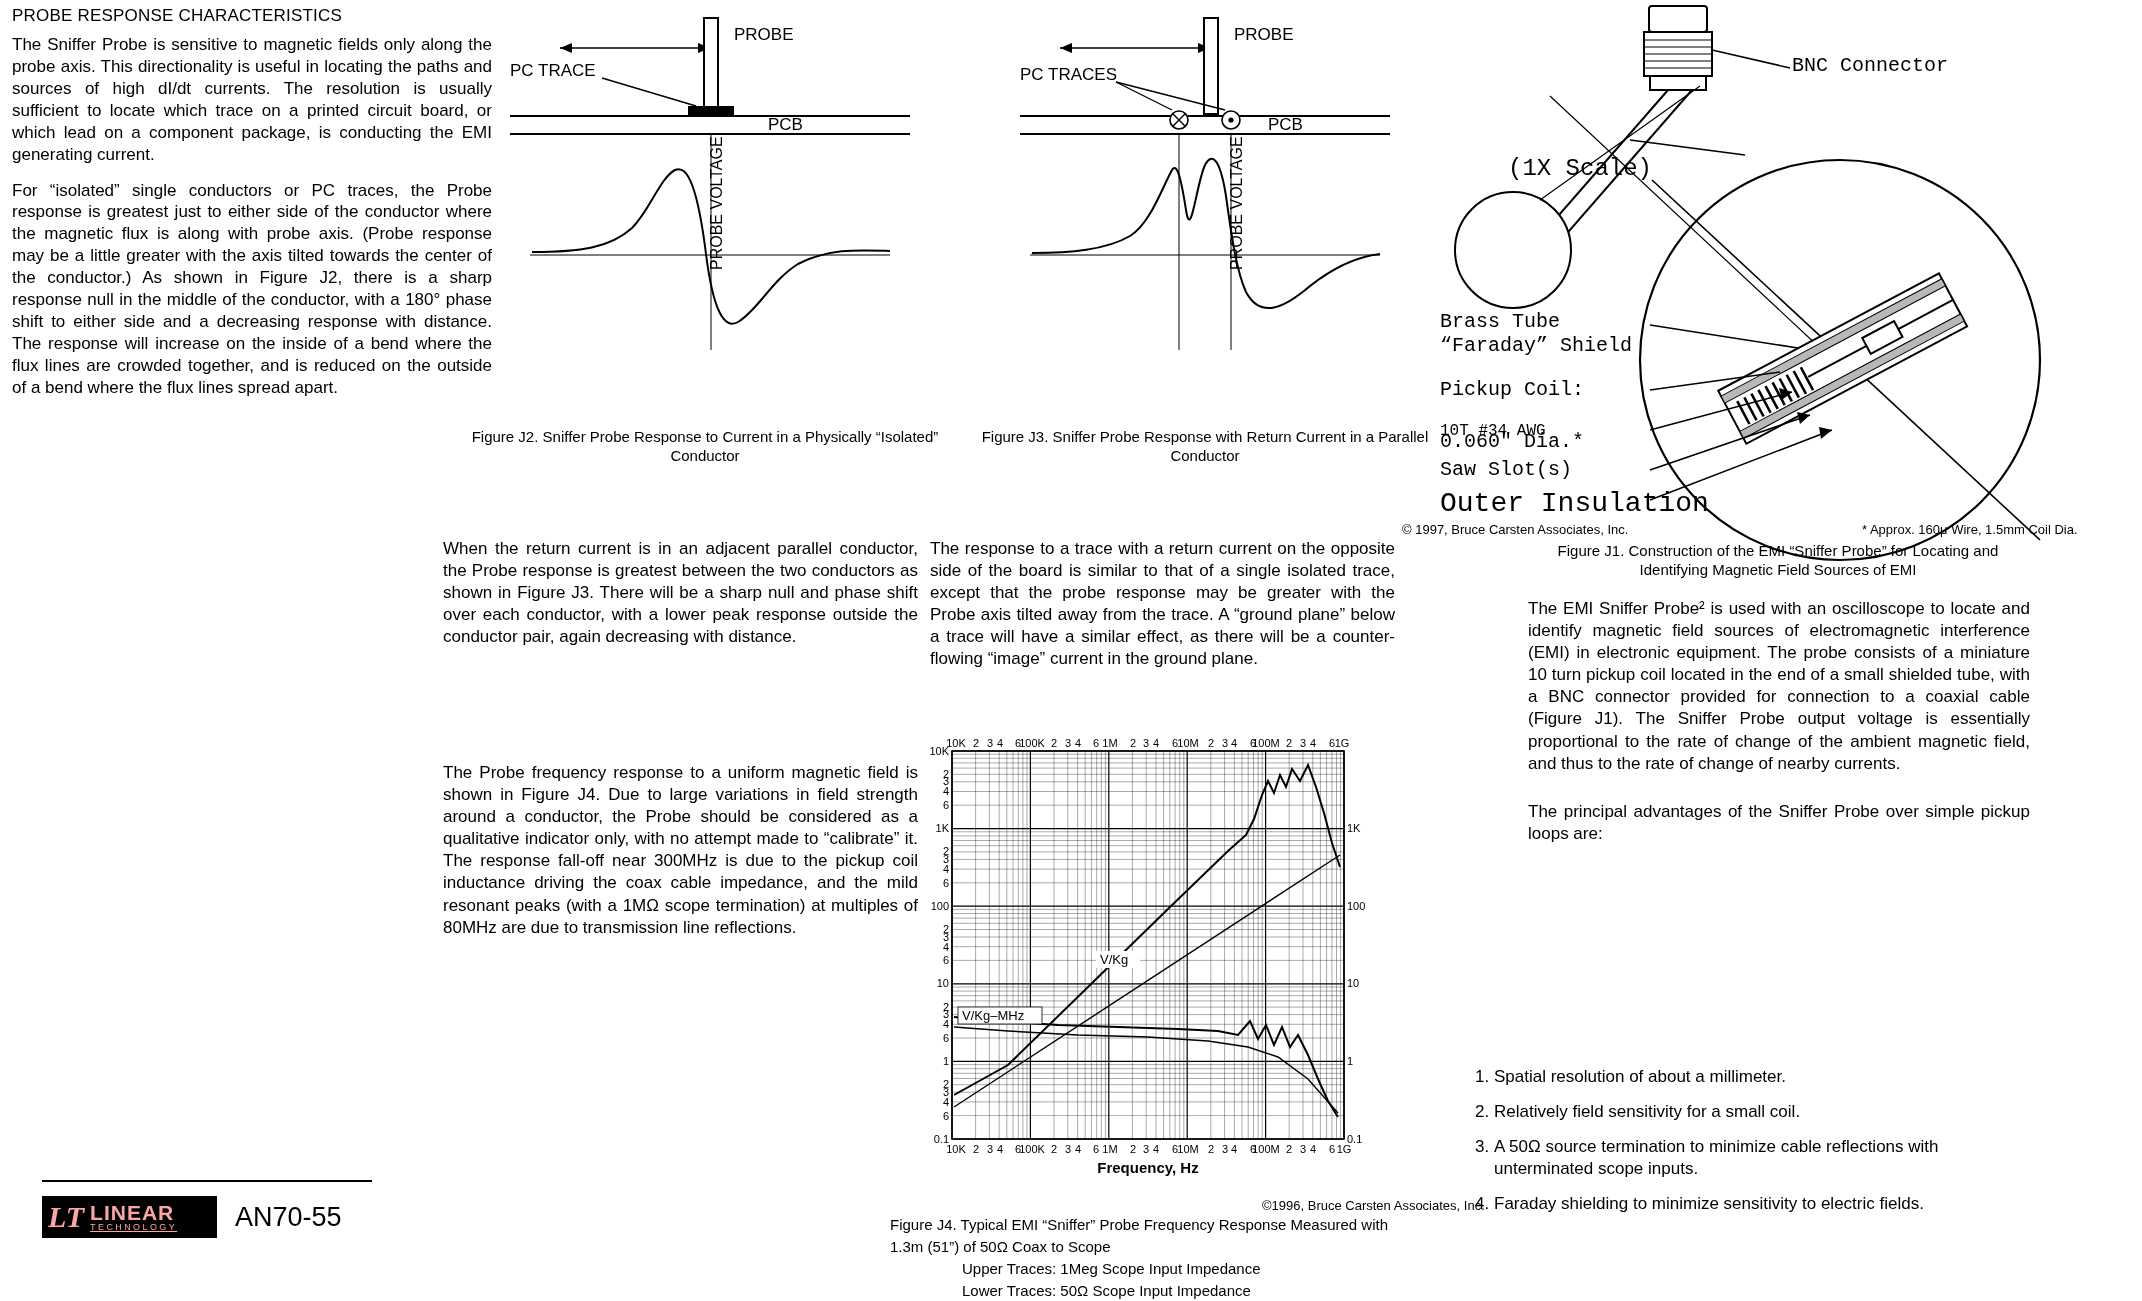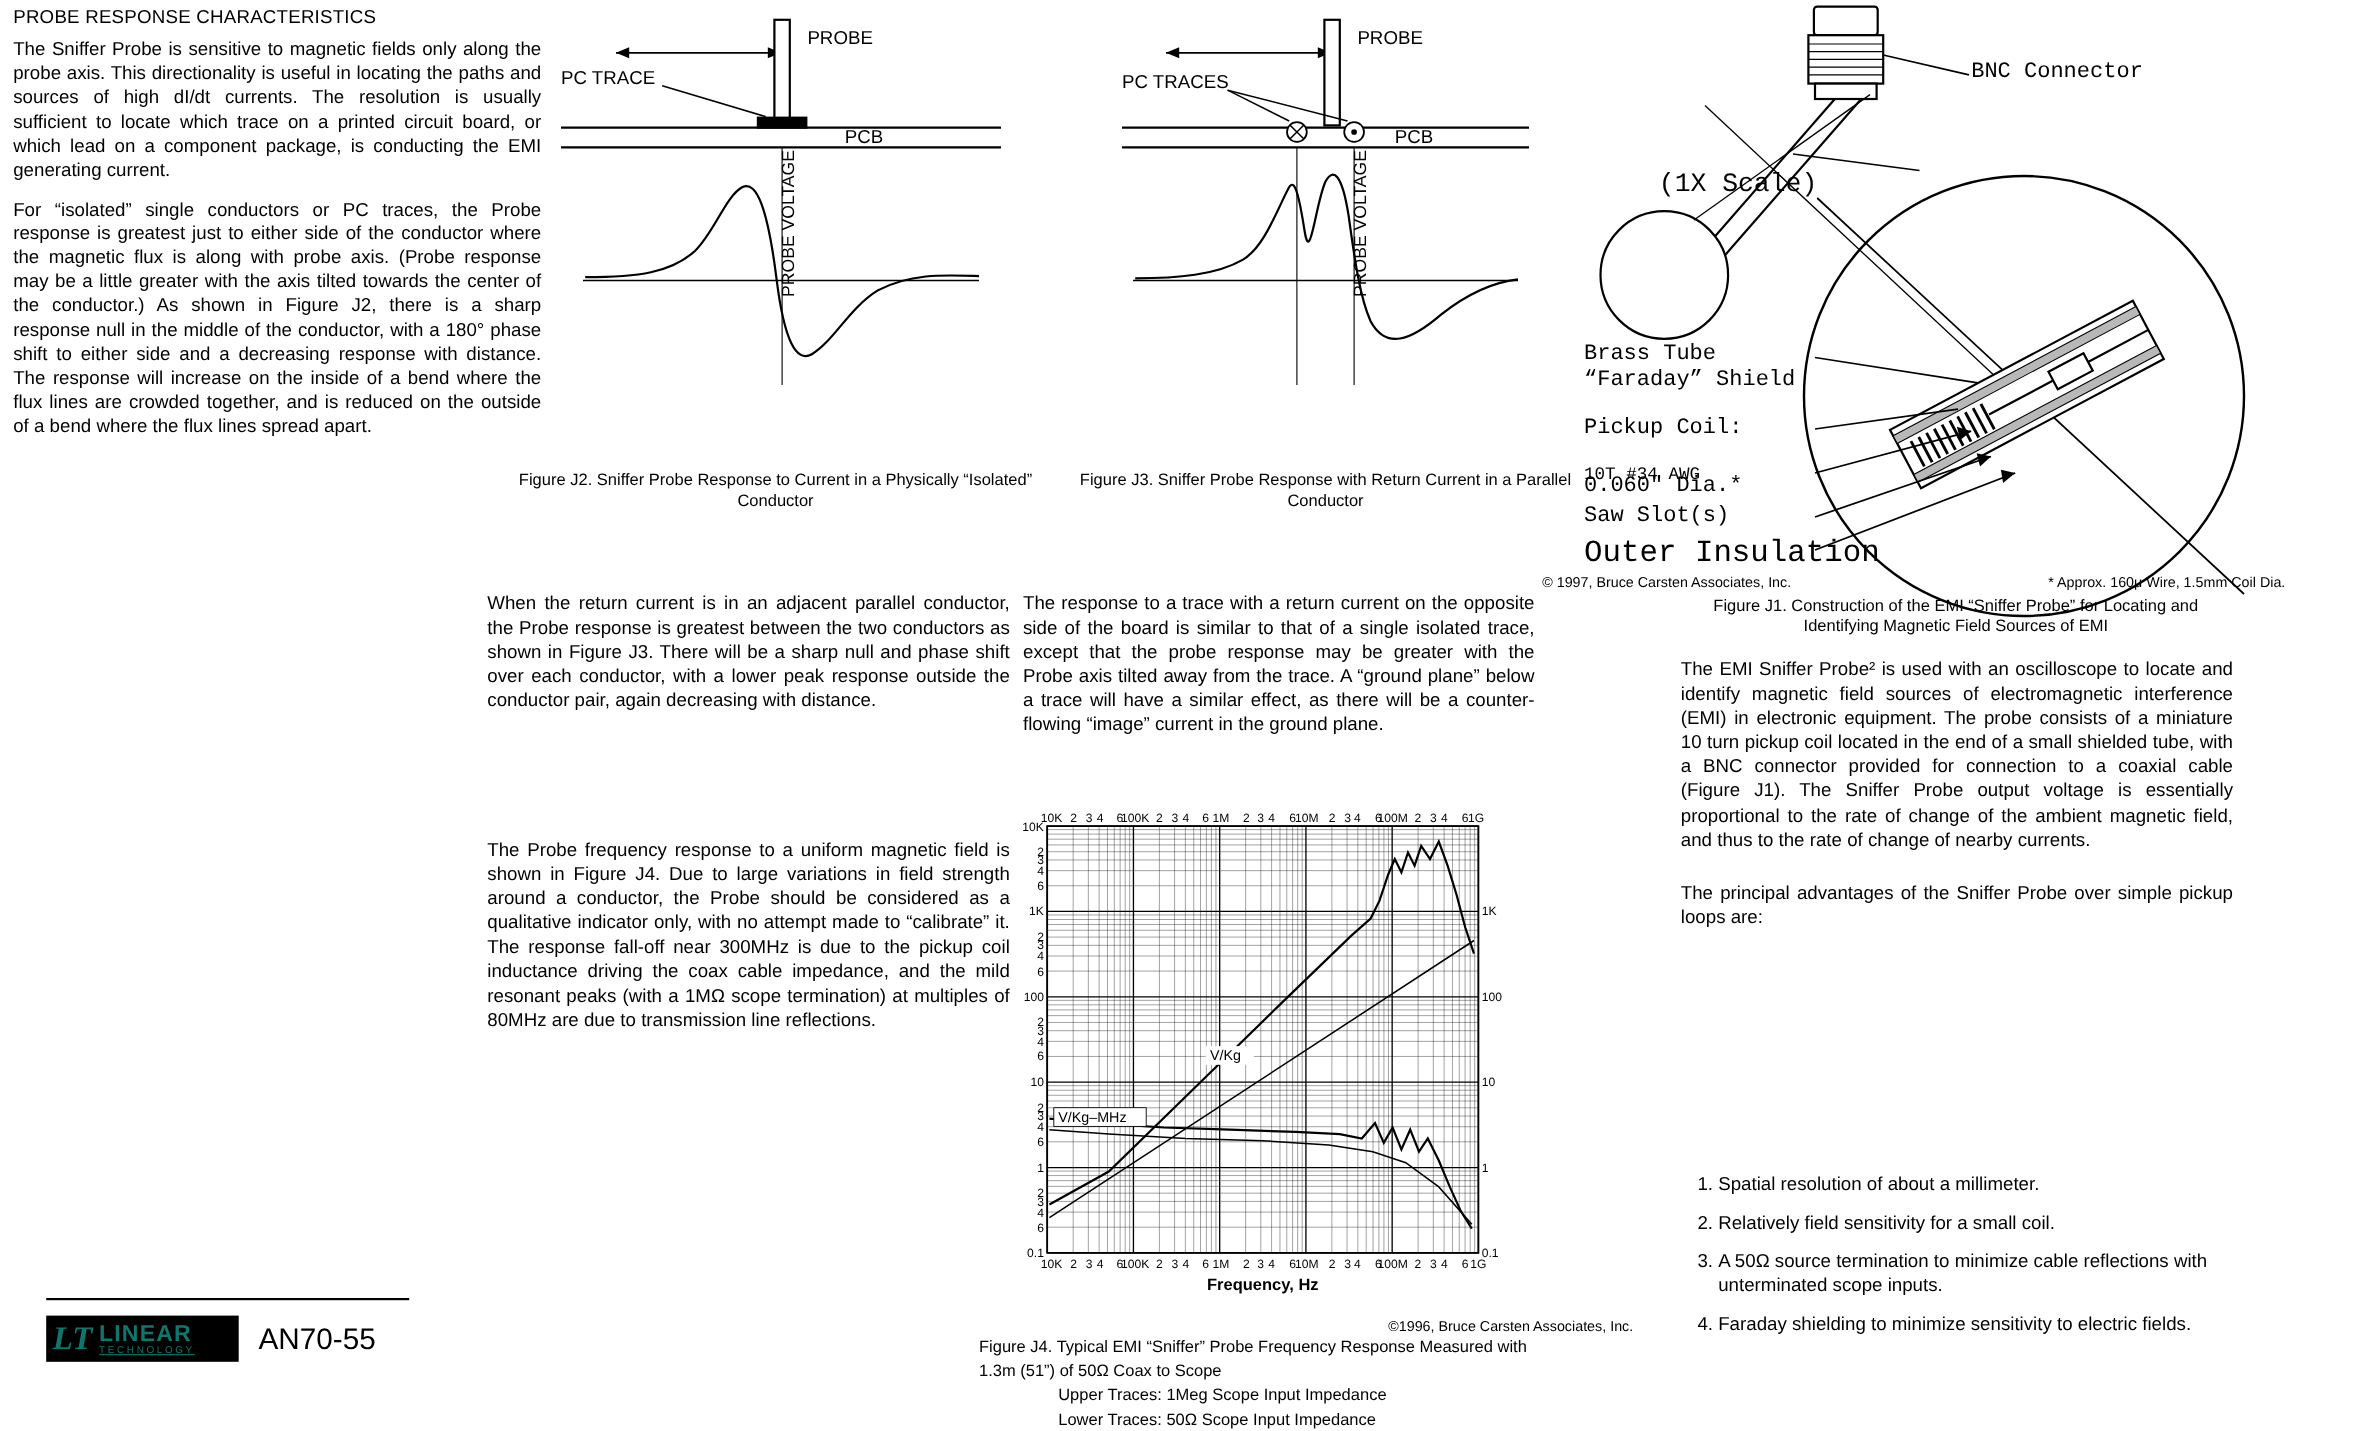--- a/index.html
+++ b/index.html
@@ -35,21 +35,21 @@
   }
   .body-col p { margin: 0 0 26px 0; }
 
   
   .fig { position: absolute; }
   svg { display:block; }
 
   
   .logo-wrap { position:absolute; left:42px; top:1196px; display:flex; align-items:center; }
   .lt-logo {
-    width: 175px; height: 42px; background:#000; color:#0f766e;
+    width: 175px; height: 42px; background:#000; color:#fca5a5;
     display:flex; align-items:center; padding-left:6px;
   }
   .lt-logo .lt-mark { font-size: 30px; font-weight:bold; font-style:italic; margin-right:6px; font-family:"Liberation Serif", serif;}
   .lt-logo .lt-txt { line-height:1; }
   .lt-logo .lt-txt b { display:block; font-size:21px; letter-spacing:1px; }
   .lt-logo .lt-txt span { display:block; font-size:9px; letter-spacing:2.4px;text-decoration:underline; }
   .an-num { font-size: 27px; margin-left: 18px; }
   .footrule { position:absolute; left:42px; top:1180px; width:330px; height:2px; background:#000; }
 
   
@@ -227,21 +227,21 @@
 
   <div class="body-col" style="left:930px; top:538px; width:465px;">
     <p>The response to a trace with a return current on the opposite side of the board is similar to that of a single isolated trace, except that the probe response may be greater with the Probe axis tilted away from the trace. A “ground plane” below a trace will have a similar effect, as there will be a counter-flowing “image” current in the ground plane.</p>
   </div>
 
   <div class="body-col" style="left:1528px; top:598px; width:502px;">
     <p>The EMI Sniffer Probe² is used with an oscilloscope to locate and identify magnetic field sources of electromagnetic interference (EMI) in electronic equipment. The probe consists of a miniature 10 turn pickup coil located in the end of a small shielded tube, with a BNC connector provided for connection to a coaxial cable (Figure J1). The Sniffer Probe output voltage is essentially proportional to the rate of change of the ambient magnetic field, and thus to the rate of change of nearby currents.</p>
     <p style="margin-bottom:2px;">The principal advantages of the Sniffer Probe over simple pickup loops are:</p>
   </div>
 
-  <ol class="adv" style="position:absolute; left:1528px; top:1060px; width:502px;">
+  <ol class="adv" style="position:absolute; left:1460px; top:1060px; width:502px;">
     <li>Spatial resolution of about a millimeter.</li>
     <li>Relatively field sensitivity for a small coil.</li>
     <li>A 50Ω source termination to minimize cable reflections with unterminated scope inputs.</li>
     <li>Faraday shielding to minimize sensitivity to electric fields.</li>
   </ol>
 
   <div class="fig" style="left:928px; top:735px;">
     <svg width="448" height="452" viewBox="0 0 448 452">
       <defs>
         <pattern id="gridFine" width="1" height="1" patternUnits="userSpaceOnUse"></pattern>

